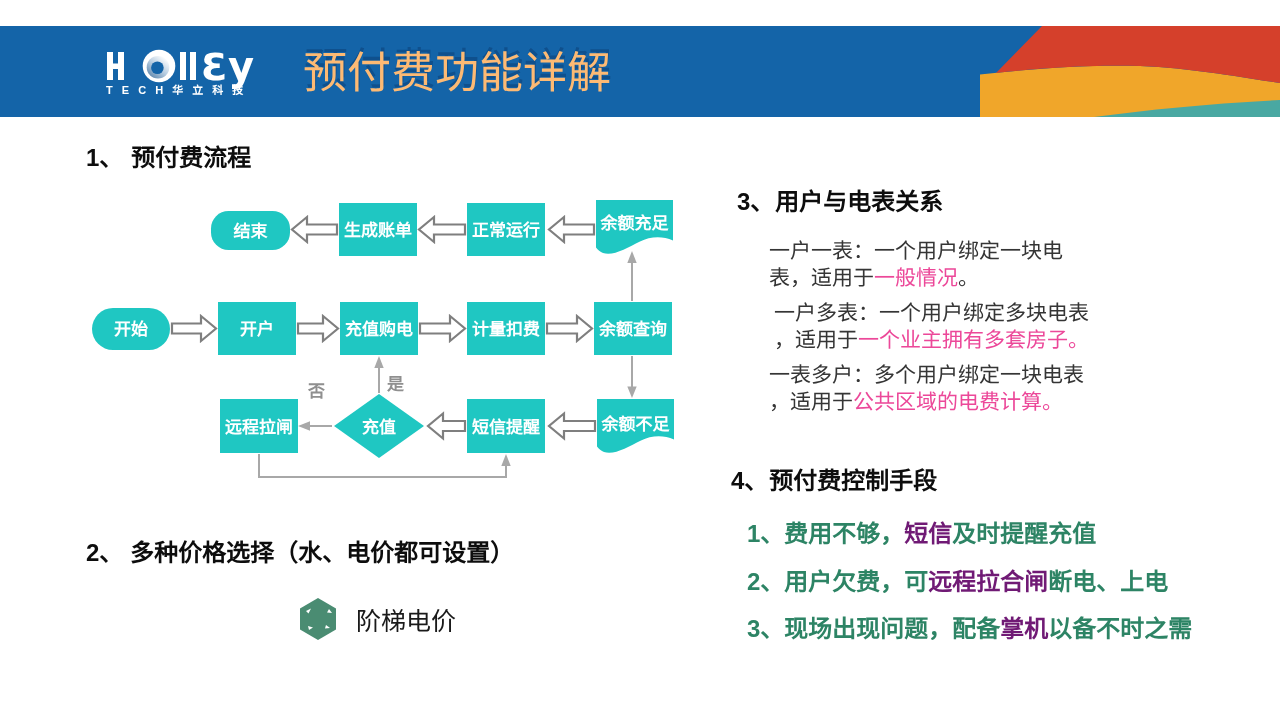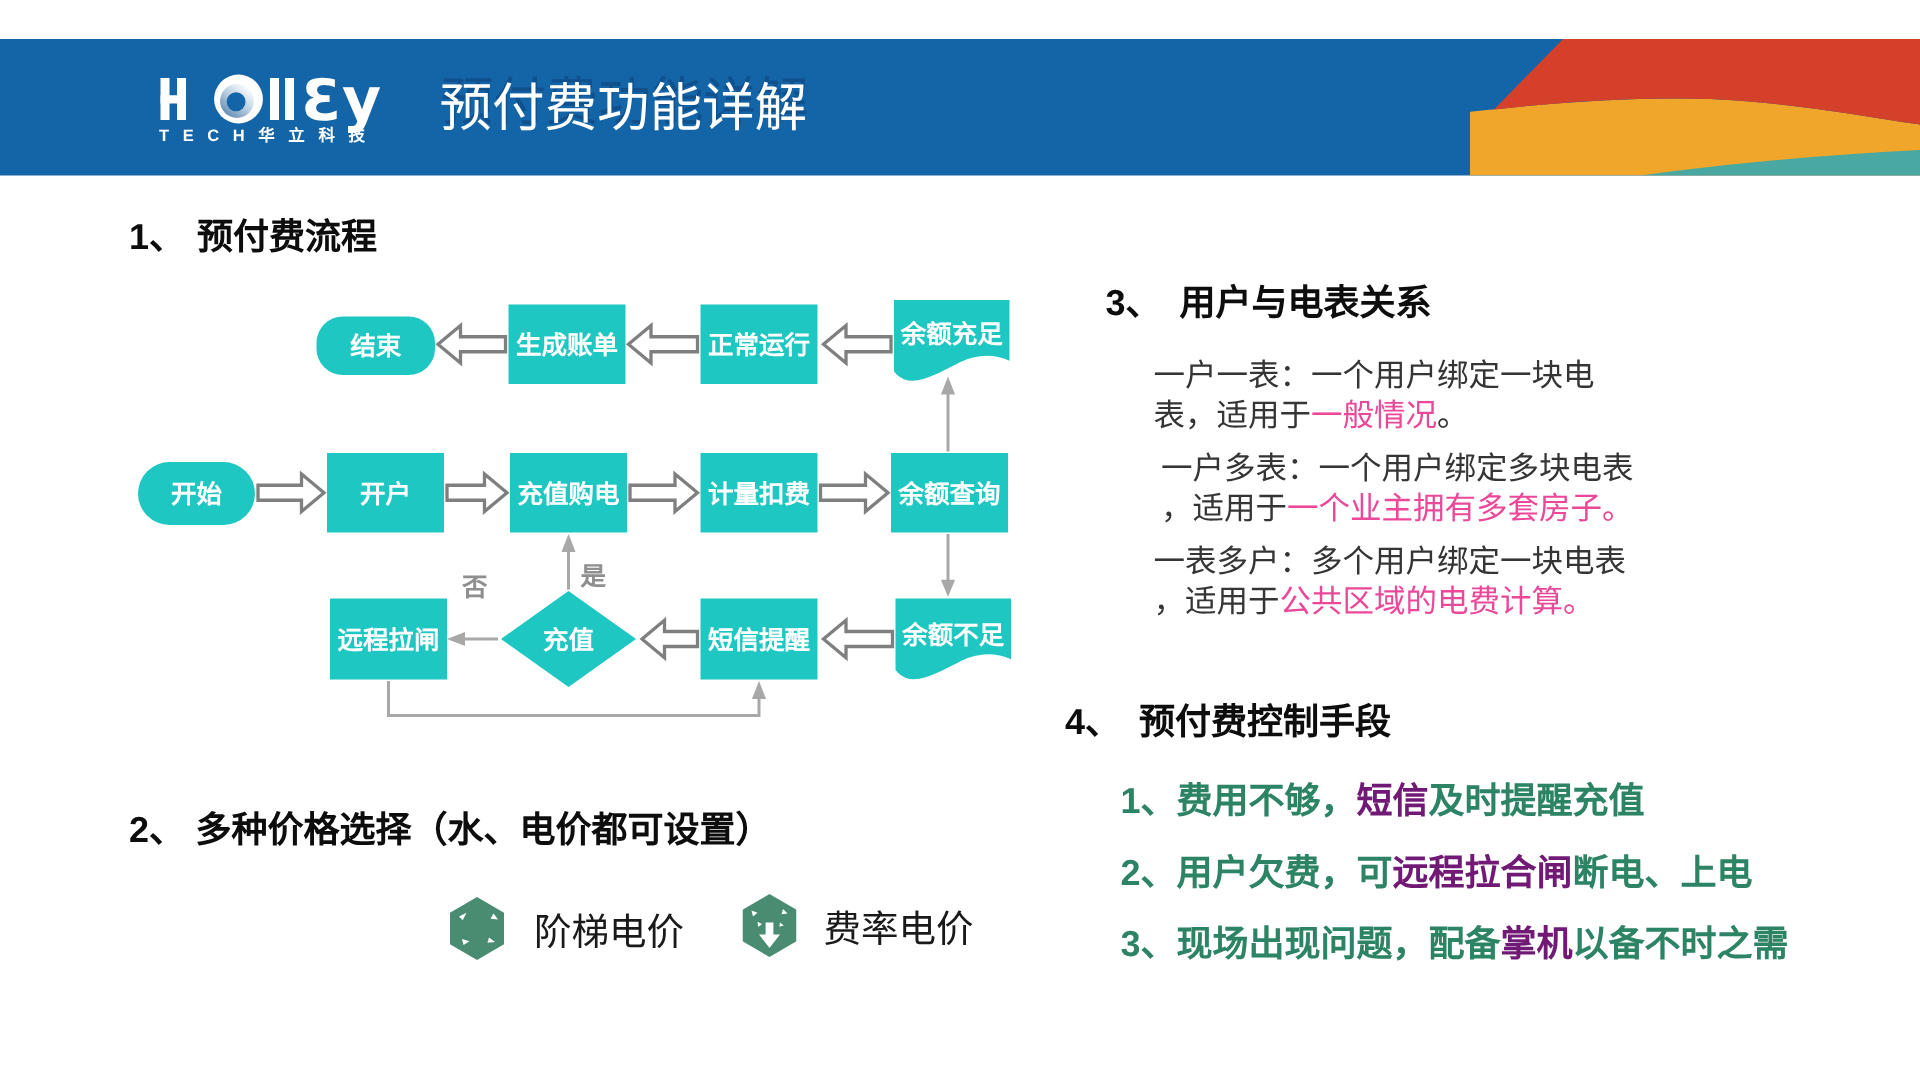--- a/index.html
+++ b/index.html
@@ -1,31 +1,31 @@
 <!DOCTYPE html>
 <html lang="zh-CN"><head>
 <meta charset="utf-8">
 <style>
   html,body{margin:0;padding:0;background:#fff;}
   .stage{position:relative;width:1280px;height:720px;background:#ffffff;overflow:hidden;
          font-family:"Liberation Sans",sans-serif;}
   
   .topbar{position:absolute;left:0;top:26px;width:1280px;height:91px;background:#1464a8;}
   .logo-svg{position:absolute;left:104px;top:0;}
-  .slide-title{position:absolute;left:293px;top:26px;width:600px;
-               font-size:35px;line-height:42px;color:#ffffff;font-weight:500;
+  .slide-title{position:absolute;left:303px;top:26px;width:600px;
+               font-size:44px;line-height:42px;color:#fdba74;font-weight:500;
                letter-spacing:0px;
                text-shadow:1px -4px 0 rgba(12,66,124,0.6);}
   .deco-svg{position:absolute;right:0;top:0;}
   
   .sec-head{position:absolute;font-size:24px;font-weight:bold;color:#0d0d0d;white-space:nowrap;}
   .sec-head .num{display:inline-block;}
   .sec-head .ttl{display:inline-block;margin-left:8px;}
   .sec-head .ttl.m7{margin-left:7px;}
-  .sec-head .ttl.m12{margin-left:12px;font-family:Liberation Serif, serif;}
+  .sec-head .ttl.m12{margin-left:1px;font-family:Liberation Serif, serif;}
   
   .price-item{position:absolute;display:flex;align-items:center;}
   .price-label{font-size:25px;color:#1a1a1a;white-space:nowrap;}
   
   .relations{position:absolute;left:769px;top:237px;width:340px;font-size:21px;
              line-height:27px;color:#353535;}
   .relations p{margin:0 0 8px 0;}
   .c-teal{color:#ec4899;}
   
   .controls{position:absolute;left:747px;top:512px;width:500px;font-size:24px;
@@ -157,43 +157,32 @@
     <svg width="36" height="42" viewBox="-18 -21 36 42">
       <polygon fill="#4a8c72" points="0,-21 18,-10.5 18,10.5 0,21 -18,10.5 -18,-10.5"></polygon>
       <path fill="#ffffff" d="M-12,-8 L-7,-10.5 L-9.5,-5.5 Z"></path>
       <path fill="#ffffff" d="M11,-10 L14,-6 L9,-6.5 Z"></path>
       <path fill="#ffffff" d="M-10,7 L-5,8.5 L-9,11 Z"></path>
       <path fill="#ffffff" d="M8,6 L12,9 L7,9.5 Z"></path>
     </svg>
     <span class="price-label" style="margin-left:20px;">阶梯电价</span>
   </div>
 
-  <div class="price-item" style="left:495px;top:596px;">
-    <svg width="36" height="42" viewBox="-18 -21 36 42">
-      <polygon fill="#4a8c72" points="0,-21 18,-10.5 18,10.5 0,21 -18,10.5 -18,-10.5"></polygon>
-      <path fill="#ffffff" d="M-2.6,-2 L2.6,-2 L2.6,6 L7,6 L0,15 L-7,6 L-2.6,6 Z"></path>
-      <path fill="#ffffff" d="M-12,-10 L-8,-8.5 L-11,-6 Z"></path>
-      <path fill="#ffffff" d="M9,-11 L12,-8 L8,-7.5 Z"></path>
-      <path fill="#ffffff" d="M-8,-2.5 L-5,-1 L-7.5,1 Z"></path>
-      <path fill="#ffffff" d="M7,-2 L9.5,0 L6.5,0.8 Z"></path>
-    </svg>
-    <span class="price-label" style="margin-left:18px;">费率电价</span>
-  </div>
 
   <div class="sec-head" style="left:737px;top:182px;">
     <span class="num">3、</span><span class="ttl m12">用户与电表关系</span>
   </div>
 
   <div class="relations">
     <p><span>一户一表：一个用户绑定一块电</span><br><span>表，适用于</span><span class="c-teal">一般情况</span><span>。</span></p>
     <p style="padding-left:5px;"><span>一户多表：一个用户绑定多块电表</span><br><span>，适用于</span><span class="c-teal">一个业主拥有多套房子。</span></p>
     <p><span>一表多户：多个用户绑定一块电表</span><br><span>，适用于</span><span class="c-teal">公共区域的电费计算。</span></p>
   </div>
 
-  <div class="sec-head" style="left:710px;top:461px;">
+  <div class="sec-head" style="left:731px;top:461px;">
     <span class="num">4、</span><span class="ttl m12">预付费控制手段</span>
   </div>
 
   <div class="controls">
     <div class="ctl-line" style="top:2px;"><span>1、费用不够，</span><span class="c-red">短信</span><span>及时提醒充值</span></div>
     <div class="ctl-line" style="top:49.5px;"><span>2、用户欠费，可</span><span class="c-red">远程拉合闸</span><span>断电、上电</span></div>
     <div class="ctl-line" style="top:97px;"><span>3、现场出现问题，配备</span><span class="c-red">掌机</span><span>以备不时之需</span></div>
   </div>
 
 </div>

